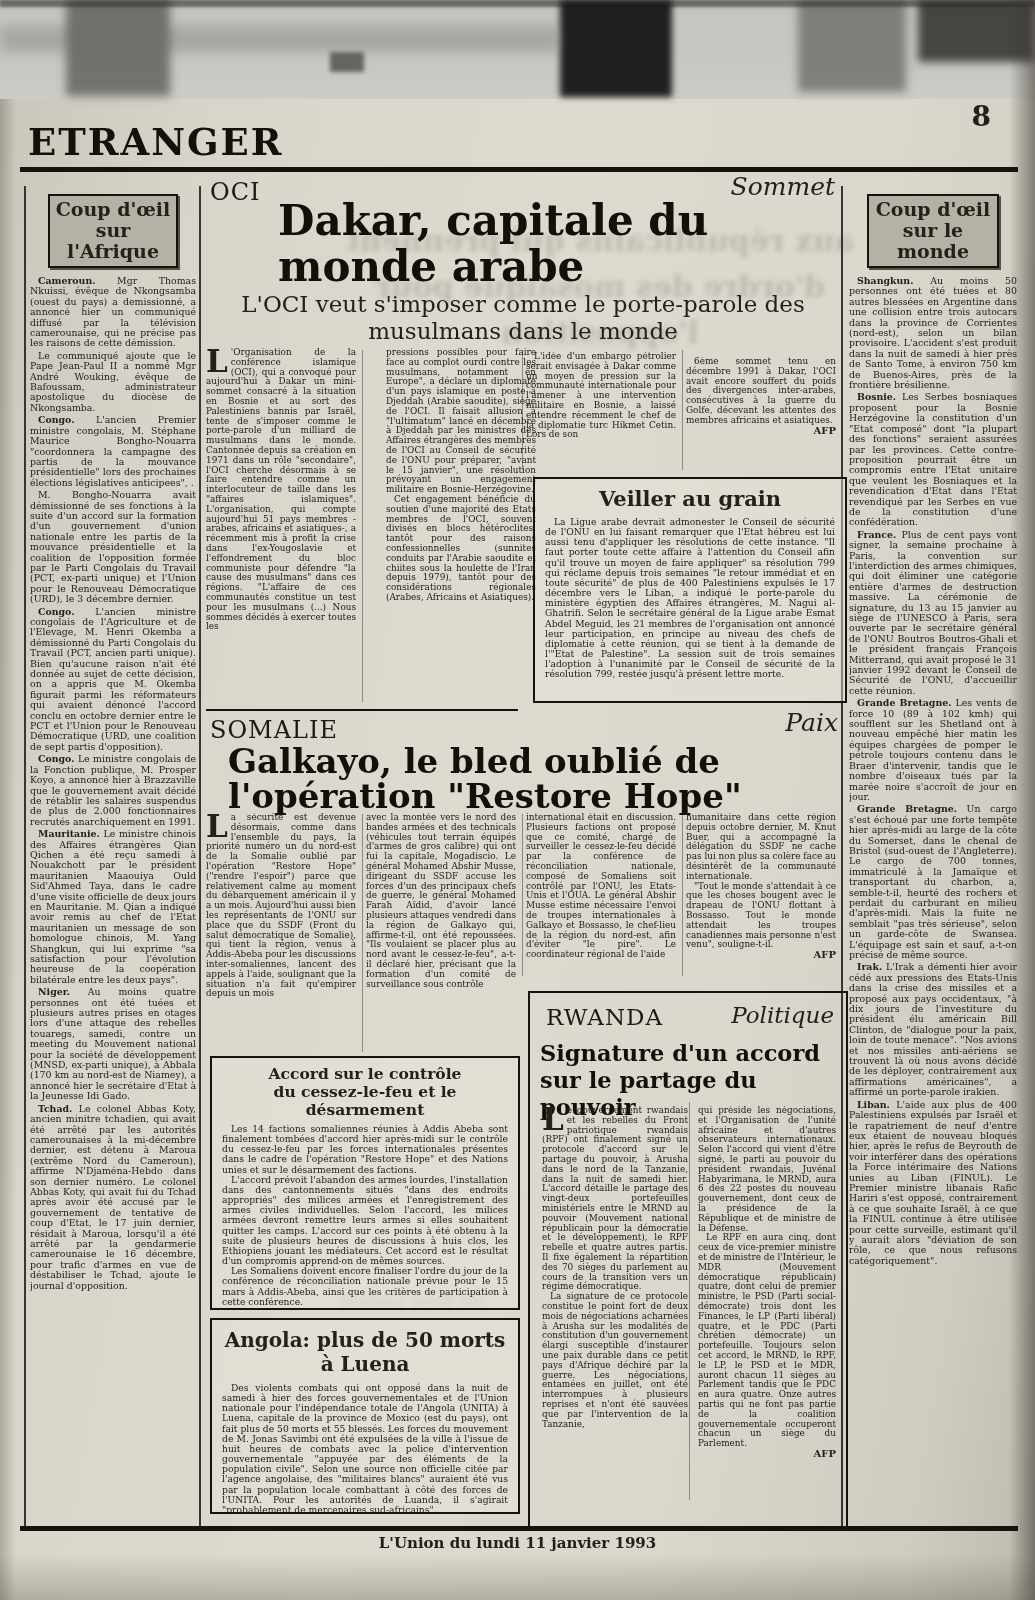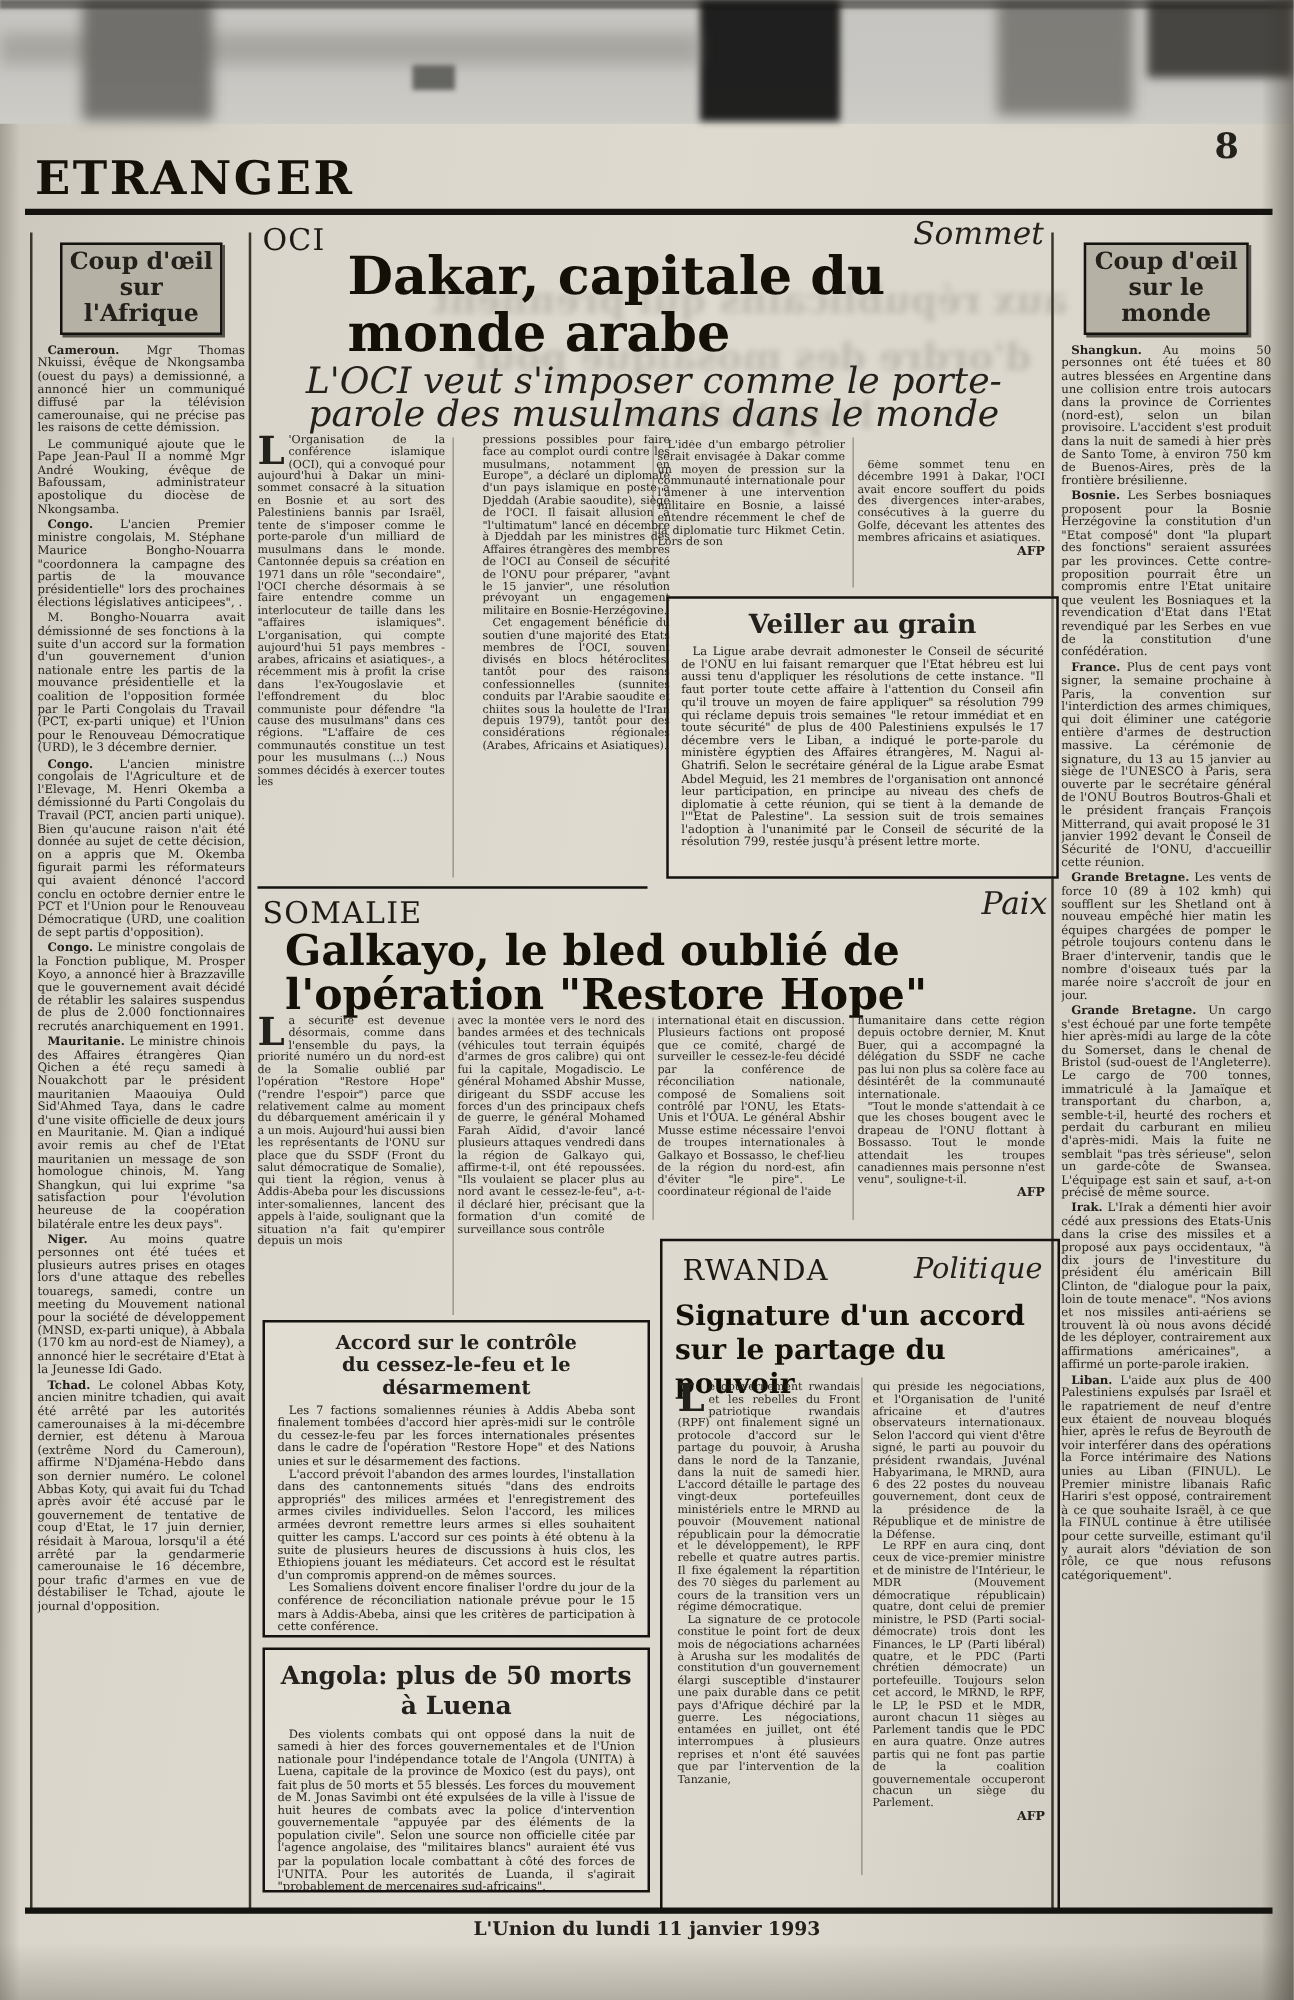--- a/index.html
+++ b/index.html
@@ -30,21 +30,21 @@
      text-align:justify;overflow:hidden;}
   .sb-head{border:2px solid #15130f;background:#b5b1a5;box-shadow:2px 2px 0 #55524a;
      font-size:19px;line-height:21px;font-weight:bold;text-align:center;
      padding:3px 2px 4px;margin:4px 18px 8px;}
   .sbp{margin:0 0 2px;text-indent:8px;}
   .sbl{font-weight:bold;}
   
   .kicker{position:absolute;font-size:24px;letter-spacing:1px;color:#1d1b16;}
   .tag{position:absolute;font-size:25px;font-style:italic;text-align:right;}
   .headline{position:absolute;text-align:left;font-weight:bold;color:#121007;}
-  .subhead{position:absolute;text-align:center;font-style:italic;font-size:29px;line-height:27px;}
+  .subhead{position:absolute;text-align:center;font-size:23px;line-height:27px;}
   .col{position:absolute;width:150px;font-size:8.9px;line-height:9.8px;
      text-align:justify;overflow:hidden;}
   .col p{margin:0;}
   .col p.ind{text-indent:8px;}
   .dropcap{float:left;font-weight:bold;font-size:31px;line-height:25px;padding:1px 3px 0 0;}
   .byline{font-weight:bold;text-align:right;font-size:10px;margin-top:2px;}
   .nbox{position:absolute;border:2px solid #15130f;background:rgba(232,228,217,.45);
      overflow:hidden;padding:5px 10px;}
   .nbox .btitle{font-weight:bold;text-align:center;}
   .nbox .btext{font-size:9.2px;line-height:10.15px;text-align:justify;}
@@ -127,21 +127,21 @@
   <div class="col" style="left:206px;top:348px;height:360px;">
     <p><span class="dropcap">L</span><span>'Organisation de la conférence islamique (OCI), qui a convoqué pour aujourd'hui à Dakar un mini-sommet consacré à la situation en Bosnie et au sort des Palestiniens bannis par Israël, tente de s'imposer comme le porte-parole d'un milliard de musulmans dans le monde. Cantonnée depuis sa création en 1971 dans un rôle "secondaire", l'OCI cherche désormais à se faire entendre comme un interlocuteur de taille dans les "affaires islamiques". L'organisation, qui compte aujourd'hui 51 pays membres -arabes, africains et asiatiques-, a récemment mis à profit la crise dans l'ex-Yougoslavie et l'effondrement du bloc communiste pour défendre "la cause des musulmans" dans ces régions. "L'affaire de ces communautés constitue un test pour les musulmans (...) Nous sommes décidés à exercer toutes les</span></p>
   </div>
   <div class="col" style="left:386px;top:348px;height:360px;">
     <p>pressions possibles pour faire face au complot ourdi contre les musulmans, notamment en Europe", a déclaré un diplomate d'un pays islamique en poste à Djeddah (Arabie saoudite), siège de l'OCI. Il faisait allusion à "l'ultimatum" lancé en décembre à Djeddah par les ministres des Affaires étrangères des membres de l'OCI au Conseil de sécurité de l'ONU pour préparer, "avant le 15 janvier", une résolution prévoyant un engagement militaire en Bosnie-Herzégovine.</p>
     <p class="ind">Cet engagement bénéficie du soutien d'une majorité des Etats membres de l'OCI, souvent divisés en blocs hétéroclites, tantôt pour des raisons confessionnelles (sunnites conduits par l'Arabie saoudite et chiites sous la houlette de l'Iran depuis 1979), tantôt pour des considérations régionales (Arabes, Africains et Asiatiques).</p>
   </div>
   <div class="col" style="left:526px;top:352px;height:118px;">
     <p class="ind">L'idée d'un embargo pétrolier serait envisagée à Dakar comme un moyen de pression sur la communauté internationale pour l'amener à une intervention militaire en Bosnie, a laissé entendre récemment le chef de la diplomatie turc Hikmet Cetin. Lors de son</p>
   </div>
-  <div class="col" style="left:686px;top:368px;height:130px;">
+  <div class="col" style="left:686px;top:357px;height:130px;">
     <p class="ind">6ème sommet tenu en décembre 1991 à Dakar, l'OCI avait encore souffert du poids des divergences inter-arabes, consécutives à la guerre du Golfe, décevant les attentes des membres africains et asiatiques.</p>
     <p class="byline">AFP</p>
   </div>
 
   <div class="nbox" style="left:533px;top:477px;width:290px;height:212px;">
     <div class="btitle" style="font-size:21px;margin:2px 0 6px;">Veiller au grain</div>
     <div class="btext">
         <p>La Ligue arabe devrait admonester le Conseil de sécurité de l'ONU en lui faisant remarquer que l'Etat hébreu est lui aussi tenu d'appliquer les résolutions de cette instance. "Il faut porter toute cette affaire à l'attention du Conseil afin qu'il trouve un moyen de faire appliquer" sa résolution 799 qui réclame depuis trois semaines "le retour immédiat et en toute sécurité" de plus de 400 Palestiniens expulsés le 17 décembre vers le Liban, a indiqué le porte-parole du ministère égyptien des Affaires étrangères, M. Nagui al-Ghatrifi. Selon le secrétaire général de la Ligue arabe Esmat Abdel Meguid, les 21 membres de l'organisation ont annoncé leur participation, en principe au niveau des chefs de diplomatie à cette réunion, qui se tient à la demande de l'"Etat de Palestine". La session suit de trois semaines l'adoption à l'unanimité par le Conseil de sécurité de la résolution 799, restée jusqu'à présent lettre morte.</p>
       </div>
   </div>
@@ -166,21 +166,21 @@
     <p class="ind">"Tout le monde s'attendait à ce que les choses bougent avec le drapeau de l'ONU flottant à Bossasso. Tout le monde attendait les troupes canadiennes mais personne n'est venu", souligne-t-il.</p>
     <p class="byline">AFP</p>
   </div>
 
   <div class="nbox" style="left:210px;top:1056px;width:286px;height:240px;">
     <div class="btitle" style="font-size:15.5px;line-height:18px;margin:2px 0 5px;">
       <div>Accord sur le contrôle</div>
       <div>du cessez-le-feu et le désarmement</div>
     </div>
     <div class="btext">
-      <p>Les 7 factions somaliennes réunies à Addis Abeba sont finalement tombées d'accord hier après-midi sur le contrôle du cessez-le-feu par les forces internationales présentes dans le cadre de l'opération "Restore Hope" et des Nations unies et sur le désarmement des factions.</p>
+      <p>Les 14 factions somaliennes réunies à Addis Abeba sont finalement tombées d'accord hier après-midi sur le contrôle du cessez-le-feu par les forces internationales présentes dans le cadre de l'opération "Restore Hope" et des Nations unies et sur le désarmement des factions.</p>
       <p>L'accord prévoit l'abandon des armes lourdes, l'installation dans des cantonnements situés "dans des endroits appropriés" des milices armées et l'enregistrement des armes civiles individuelles. Selon l'accord, les milices armées devront remettre leurs armes si elles souhaitent quitter les camps. L'accord sur ces points à été obtenu à la suite de plusieurs heures de discussions à huis clos, les Ethiopiens jouant les médiateurs. Cet accord est le résultat d'un compromis apprend-on de mêmes sources.</p>
       <p>Les Somaliens doivent encore finaliser l'ordre du jour de la conférence de réconciliation nationale prévue pour le 15 mars à Addis-Abeba, ainsi que les critères de participation à cette conférence.</p>
     </div>
   </div>
 
   <div class="nbox" style="left:210px;top:1318px;width:286px;height:182px;">
     <div class="btitle" style="font-size:20px;margin:3px 0 7px;">Angola: plus de 50 morts à Luena</div>
     <div class="btext">
       <p>Des violents combats qui ont opposé dans la nuit de samedi à hier des forces gouvernementales et de l'Union nationale pour l'indépendance totale de l'Angola (UNITA) à Luena, capitale de la province de Moxico (est du pays), ont fait plus de 50 morts et 55 blessés. Les forces du mouvement de M. Jonas Savimbi ont été expulsées de la ville à l'issue de huit heures de combats avec la police d'intervention gouvernementale "appuyée par des éléments de la population civile". Selon une source non officielle citée par l'agence angolaise, des "militaires blancs" auraient été vus par la population locale combattant à côté des forces de l'UNITA. Pour les autorités de Luanda, il s'agirait "probablement de mercenaires sud-africains".</p>
     </div>

